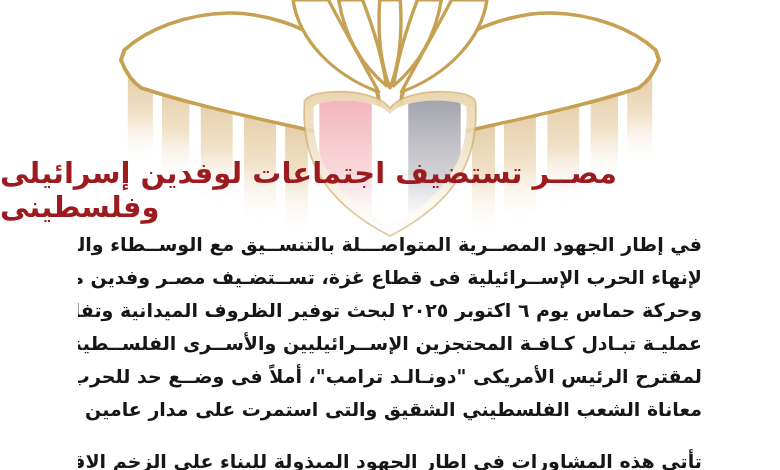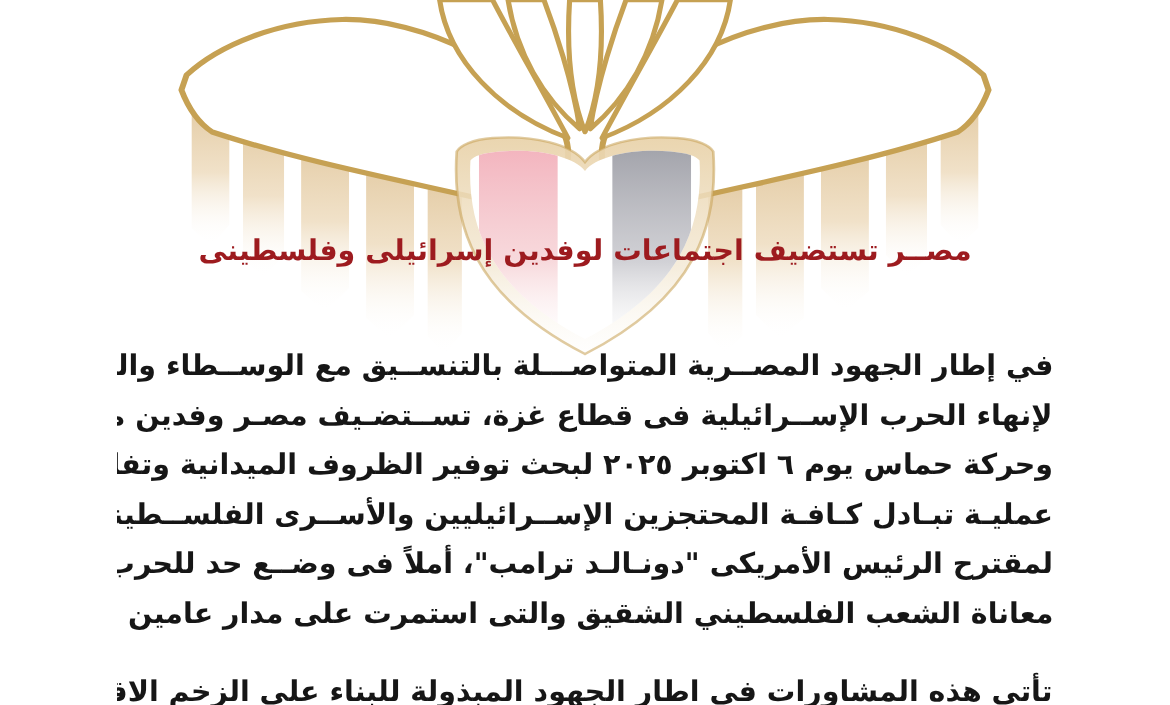--- a/index.html
+++ b/index.html
@@ -11,23 +11,23 @@
     font-family:"DejaVu Sans",sans-serif;
   }
   #emblem{
     position:absolute;left:105px;top:0;
     width:570px;height:250px;
     z-index:0;
   }
   #headline{
     position:absolute;left:0;right:0;top:156px;
     z-index:2;
-    text-align:center;
+    text-align:left;
     direction:rtl;
-    font-size:19px;font-weight:bold;
+    font-size:29px;font-weight:bold;
     color:var(--headline,#9d1b1f);
     letter-spacing:0;
   }
   #body-text{
     position:absolute;left:78px;right:78px;top:228px;
     z-index:2;
     direction:rtl;
     color:#161616;
     font-weight:bold;
     font-size:19px;

